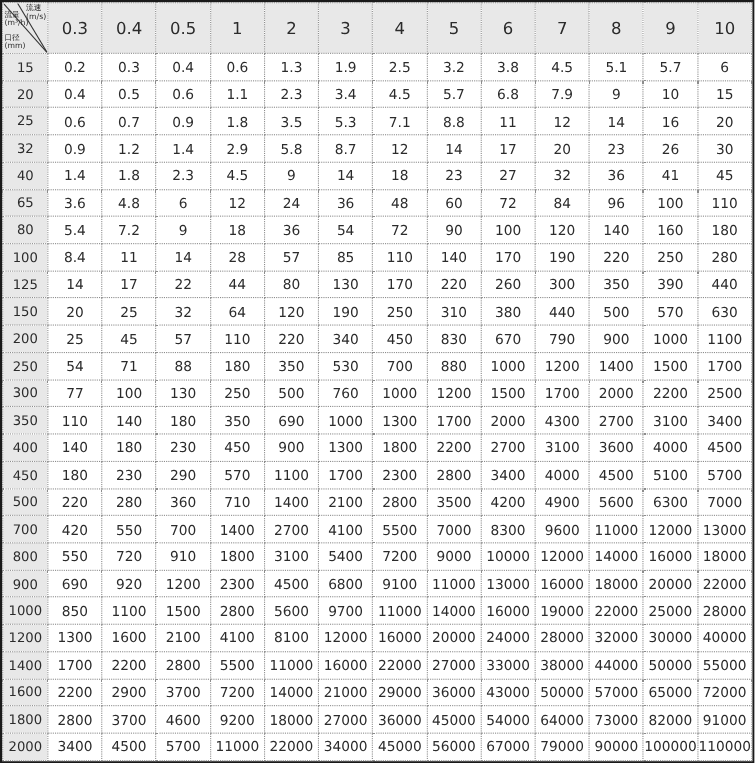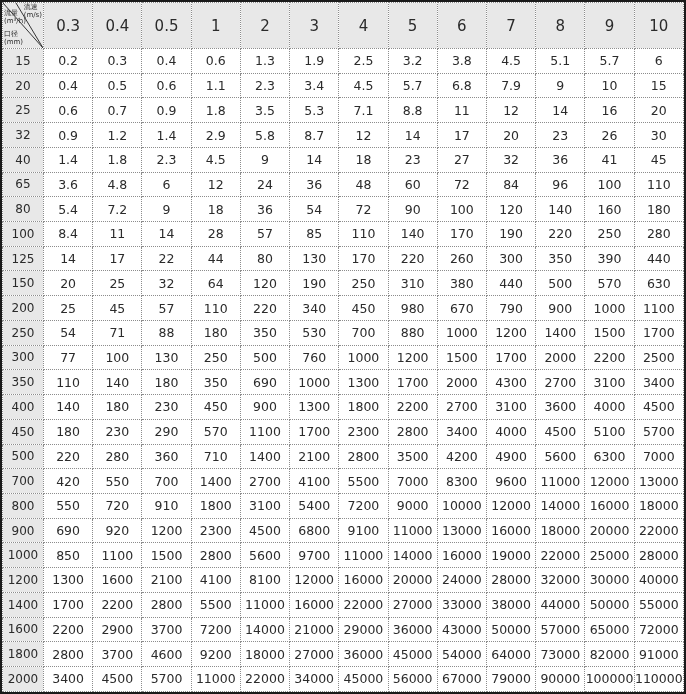--- a/index.html
+++ b/index.html
@@ -288,21 +288,21 @@
           </tr>
           <tr>
             <th class="dia">200</th>
             <td class="flow-val">25</td>
             <td class="flow-val">45</td>
             <td class="flow-val">57</td>
             <td class="flow-val">110</td>
             <td class="flow-val">220</td>
             <td class="flow-val">340</td>
             <td class="flow-val">450</td>
-            <td class="flow-val">980</td>
+            <td class="flow-val">830</td>
             <td class="flow-val">670</td>
             <td class="flow-val">790</td>
             <td class="flow-val">900</td>
             <td class="flow-val">1000</td>
             <td class="flow-val">1100</td>
           </tr>
           <tr>
             <th class="dia">250</th>
             <td class="flow-val">54</td>
             <td class="flow-val">71</td>

